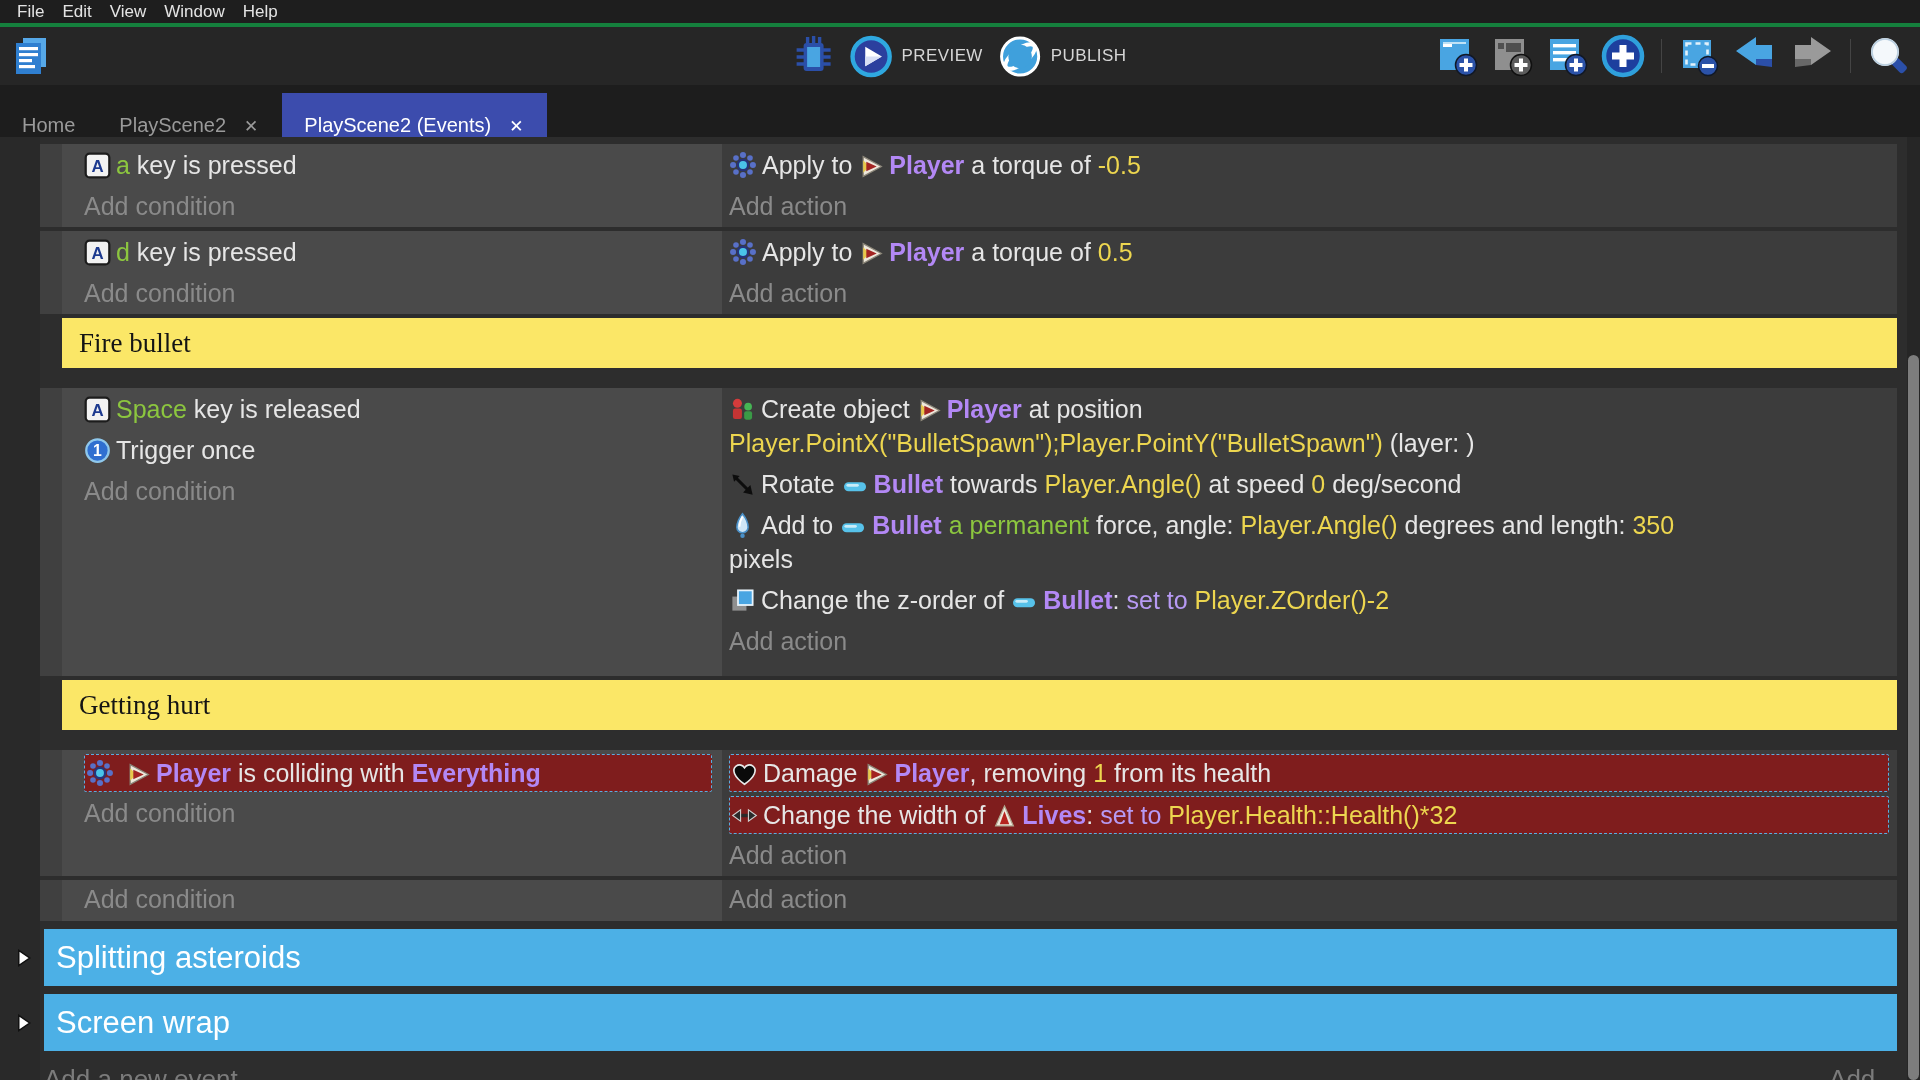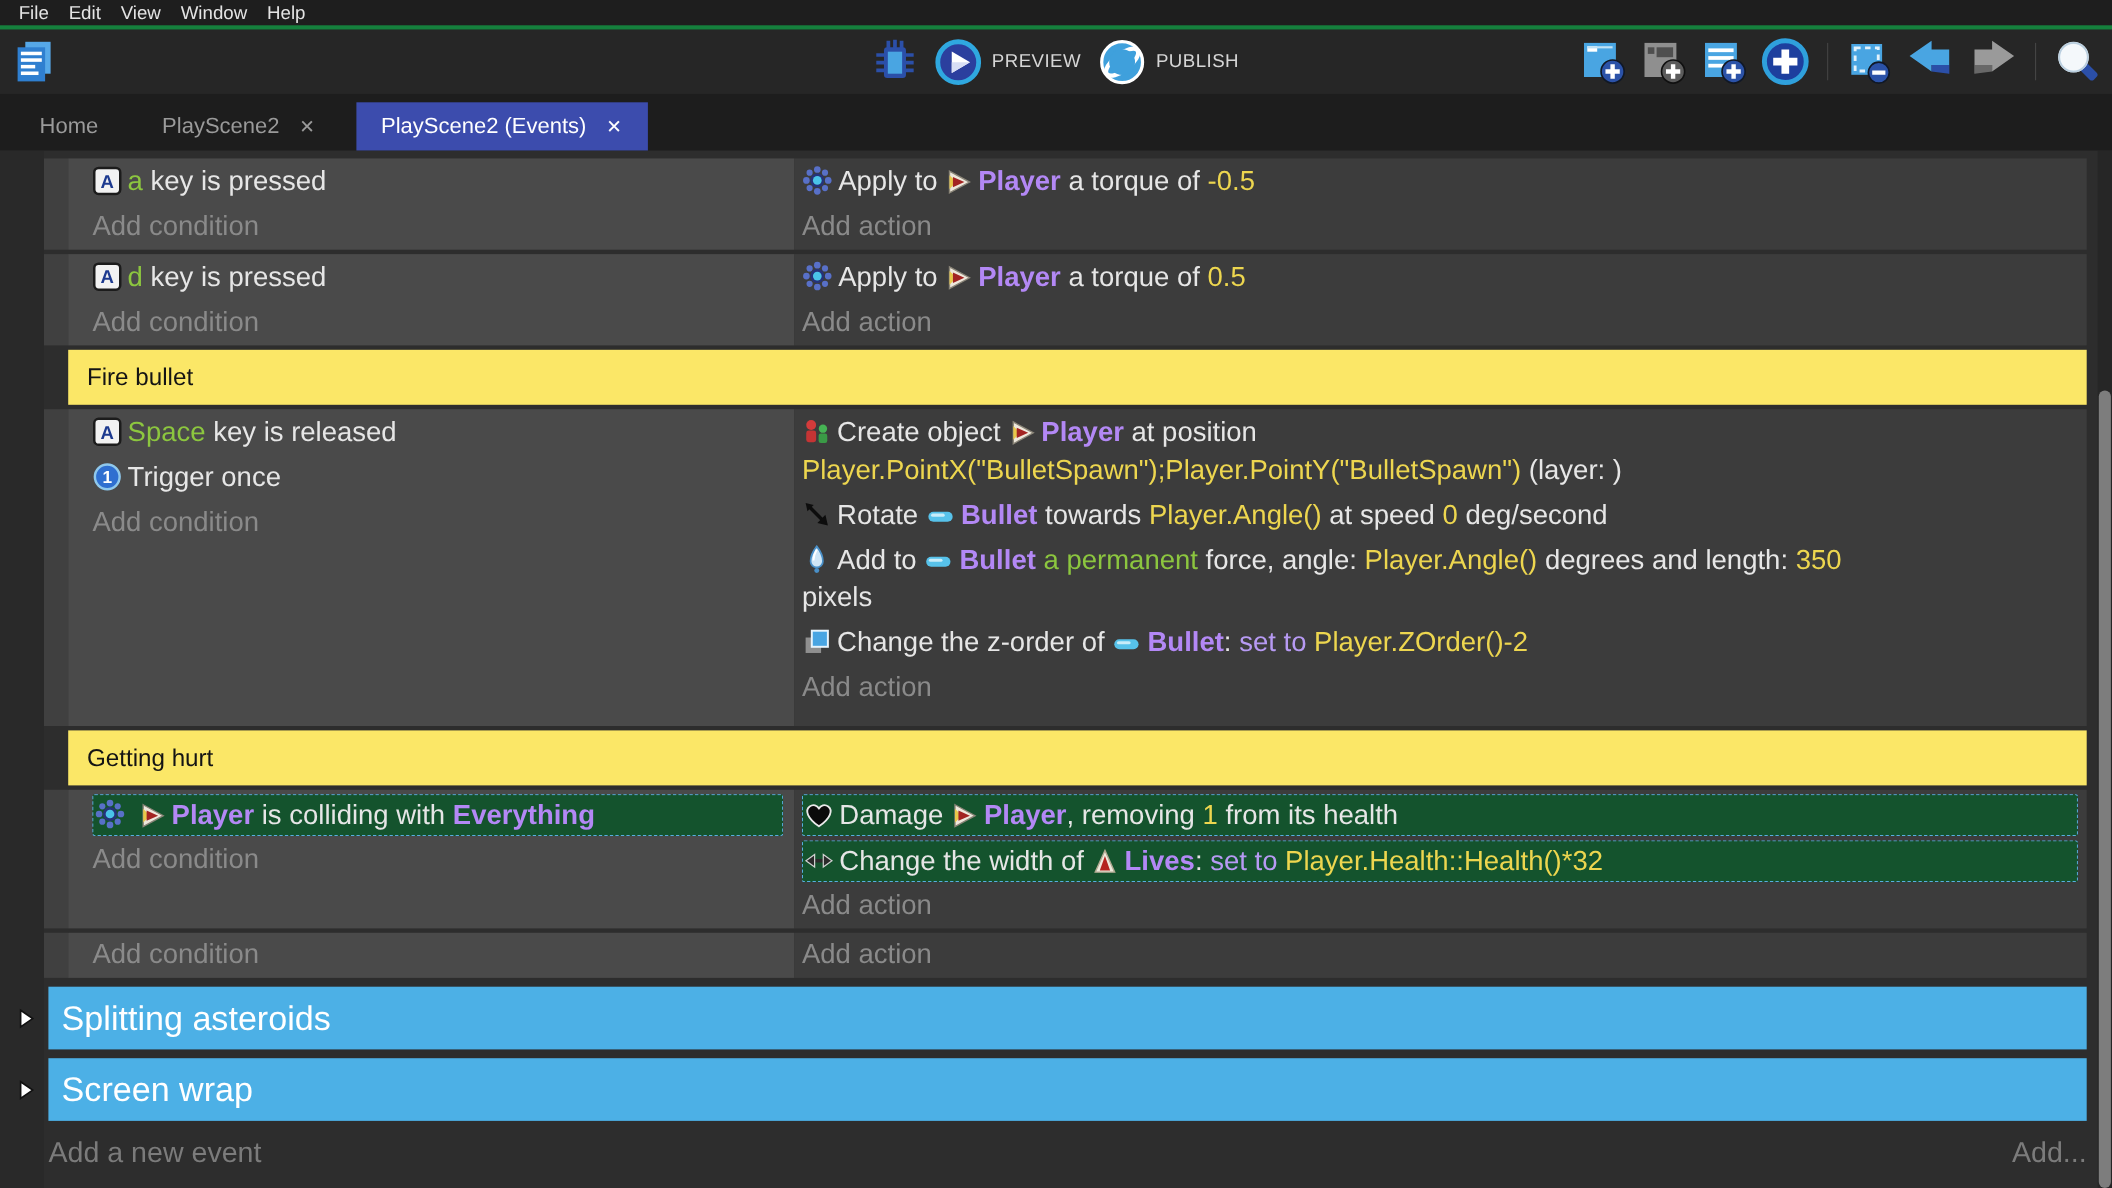--- a/index.html
+++ b/index.html
@@ -28,55 +28,55 @@
     display:flex; align-items:center; gap:16px;
   }
   .tb-btn { display:flex; align-items:center; gap:9px; cursor:pointer; }
   .tb-label { color:#d6d6d6; font-size:17px; letter-spacing:0.4px; }
   .tb-right { margin-left:auto; margin-right:10px; display:flex; align-items:center; gap:11px; }
   .tb-icon { display:flex; align-items:center; justify-content:center; cursor:pointer; }
   .tdiv { width:1px; height:34px; background:#444; margin:0 4px; }
   
   .tabbar { height:52px; background:#1d1d1d; display:flex; align-items:flex-end; }
   .tab {
-    height:44px; display:flex; align-items:center; gap:16px;
-    padding:0 22px; color:#9a9a9a; font-size:20px; cursor:pointer; white-space:nowrap;margin-left:14px;
+    height:44px; display:flex; align-items:flex-end; gap:16px;
+    padding:0 22px; color:#9a9a9a; font-size:20px; cursor:pointer; white-space:nowrap;
   }
   .tab.active { background:#3c4cad; color:#ffffff; }
   .tab-close { font-size:17px; line-height:1; padding:2px; }
   
   .sheet-wrap { position:relative; height:943px; background:#2d2d2d; overflow:hidden; }
   .gutter { position:absolute; left:0; top:0; width:40px; height:100%; background:#292929; }
   .sheet-scroll { position:relative; padding:7px 23px 0 40px; }
   .event { display:flex; align-items:stretch; margin-bottom:4px; }
   .handle { width:22px; background:#404040; flex:0 0 22px; }
   .conditions { width:660px; flex:0 0 660px; background:#4a4a4a; padding:4px 10px 4px 22px; }
   .actions { flex:1; background:#3c3c3c; padding:4px 8px 4px 7px; }
   .ev-0, .ev-1 { min-height:81px; }
   .ev-3 { min-height:288px; }
   .ev-5 { min-height:125px; }
   .ev-6 { min-height:41px; }
   .ev-6 .conditions, .ev-6 .actions { padding-top:2px; padding-bottom:2px; }
   .instr { margin-bottom:7px; cursor:pointer; }
   .instr.selected {
     border:1px dashed #58aee0; border-radius:2px;
-    background:#14532d; margin:0 0 4px 0; padding:1px 4px 1px 1px;
+    background:#7f1d1d; margin:0 0 4px 0; padding:1px 4px 1px 1px;
   }
   .iline { white-space:pre-wrap; font-size:25px; line-height:34px; color:#e6e6e6; }
   .c-w { color:#e6e6e6; }
   .c-g { color:#8cc63f; }
   .c-p { color:#b388f5; font-weight:bold; }
   .c-y { color:#edd64f; }
   .c-l { color:#b79af3; }
   .seg-icon { display:inline-block; vertical-align:-5px; margin-right:5px; line-height:0; }
   .add-link { font-size:25px; line-height:34px; color:#8a8a8a; cursor:pointer; width:max-content; }
   .comment-row {
-    margin-left:22px; margin-bottom:4px; height:50px;
-    background:#fbe767; color:#141414; font-size:22px;
-    display:flex; align-items:center; padding-left:17px; cursor:pointer;
+    margin-left:22px; margin-bottom:20px; height:50px;
+    background:#fbe767; color:#141414; font-size:27px;
+    display:flex; align-items:center; padding-left:17px; cursor:pointer;font-family:Liberation Serif, serif;
   }
   .group-row { position:relative; margin:8px 0 1px 4px; }
   .group-bar {
     height:57px; background:#4cb0e6; color:#ffffff; font-size:31px;
     display:flex; align-items:center; padding-left:12px; cursor:pointer;
   }
   .fold { position:absolute; left:-30px; top:50%; transform:translateY(-50%); cursor:pointer; line-height:0; }
   .sheet-footer {
     display:flex; justify-content:space-between;
     margin:13px 0 0 4px; font-size:26px; color:#7b7b7b;

